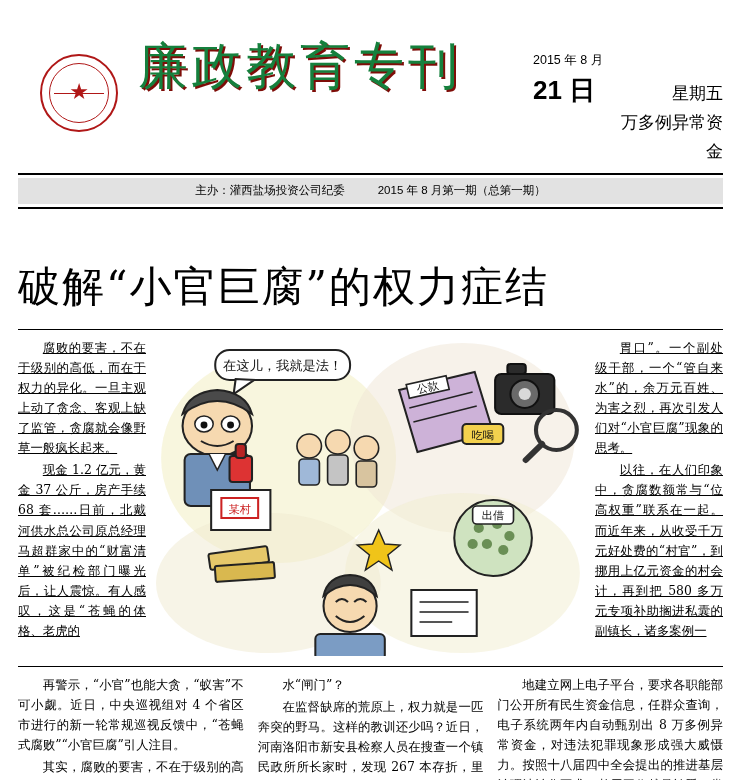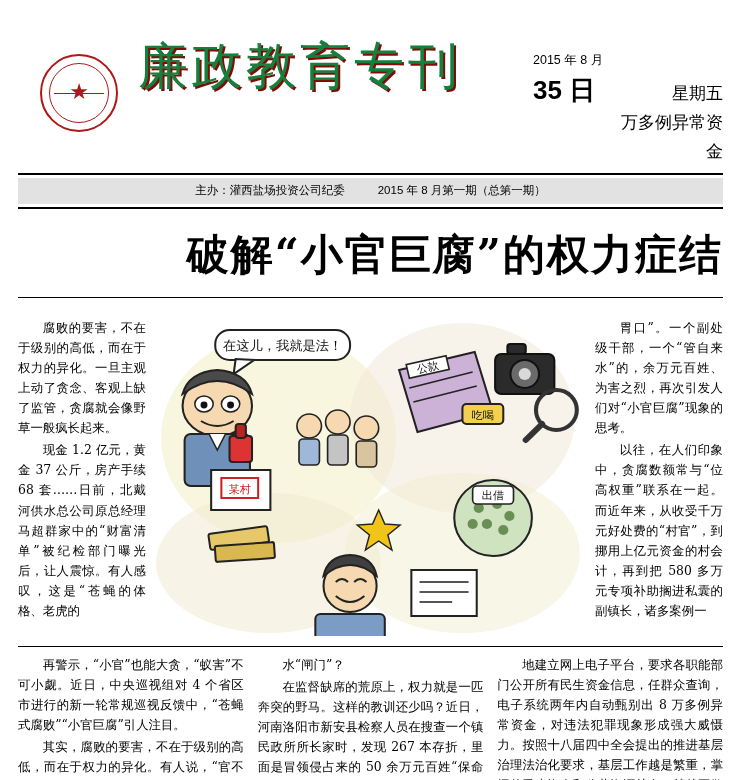--- a/index.html
+++ b/index.html
@@ -59,32 +59,33 @@
     display:flex;align-items:center;justify-content:center;
     font-size:11.5px;
     margin-top:3px;
     gap:33px;
   }
   .infobar .right{}
   .rule-bot{border-bottom:2px solid #000;margin-top:3px;}
 
   
   .headline{
-    text-align:right;
-    font-family:"DejaVu Serif", serif;
-    font-weight:bold;
+    text-align:left;
+    font-family:"DejaVu Serif", serif;
+    font-weight:normal;
     font-size:42px;
     letter-spacing:2px;
     padding:18px 0 14px;
     white-space:nowrap;
+    margin-top:32px;
   }
   .hr-thin{border-bottom:1px solid #000;}
 
   
-  .body-top{display:flex;margin-top:20px;height:318px;}
+  .body-top{display:flex;margin-top:8px;height:318px;text-decoration:underline;}
   .col{
     width:128px;flex:none;
     font-family:"DejaVu Serif", serif;
     font-size:12.4px;
     line-height:1.62;
     text-align:justify;
     text-justify:inter-ideograph;
   }
   .col p{margin:0 0 2px;text-indent:2em;}
   .art{
@@ -117,21 +118,21 @@
     <div class="seal">
       <div class="band"></div>
       <div class="star">★</div>
     </div>
     <div class="title-wrap">
       <div class="main-title">廉政教育专刊</div>
     </div>
     <div class="date-block">
       <div class="date-top">2015 年 8 月</div>
       <div class="date-row">
-        <div class="date-big">35 日</div>
+        <div class="date-big">21 日</div>
         <div class="date-side">
           <div>星期五</div>
           <div>万多例异常资金</div>
         </div>
       </div>
     </div>
   </div>
 
   <div class="rule-top"></div>
   <div class="infobar">

